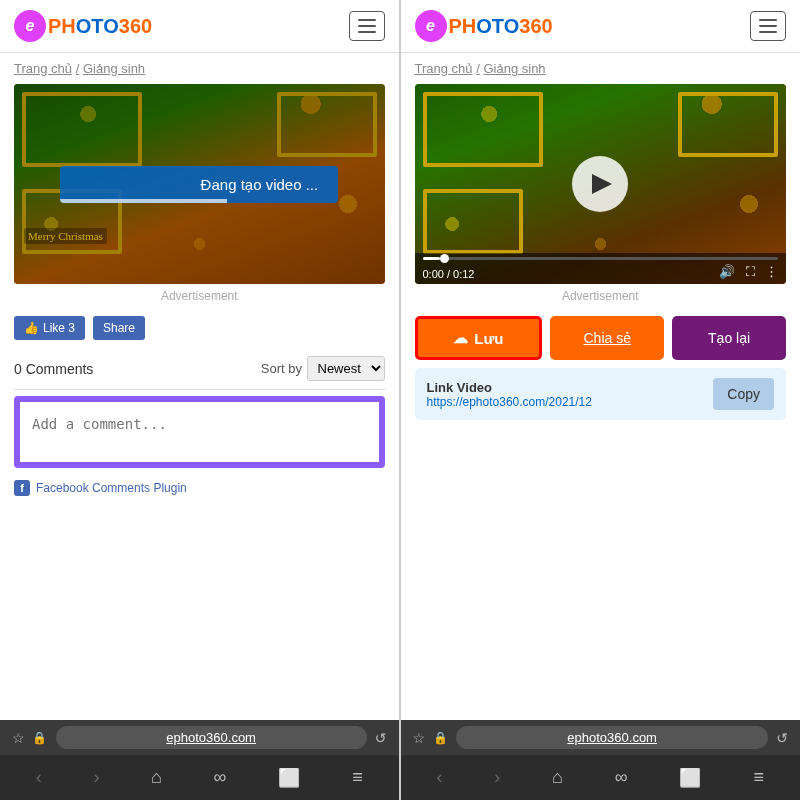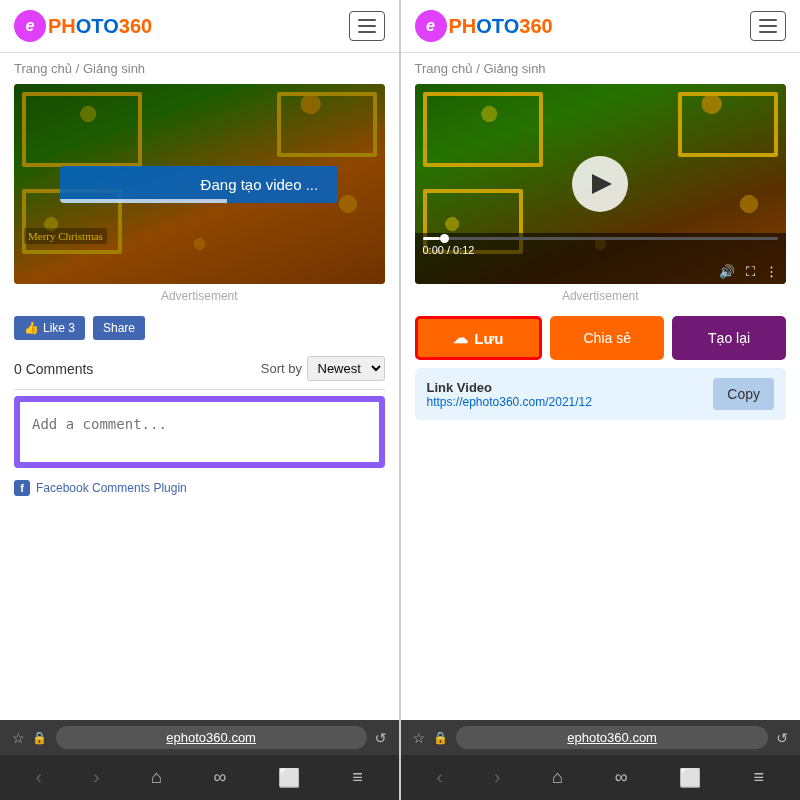--- a/index.html
+++ b/index.html
@@ -93,21 +93,21 @@
       border-radius: 1px;
     }
 
     
     .breadcrumb {
       padding: 8px 14px;
       font-size: 13px;
       color: #ff6600;
     }
 
-    .breadcrumb span { color: #888; }
+    .breadcrumb span { color: #888; text-decoration: underline; }
 
     
     .media-area {
       position: relative;
       margin: 0 14px;
       border-radius: 4px;
       overflow: hidden;
       height: 200px;
       background: linear-gradient(135deg, #1a6600 0%, #2d8800 30%, #ff9900 60%, #cc6600 100%);
     }
@@ -224,23 +224,22 @@
       position: absolute;
       top: -3px;
       left: 5%;
       width: 9px; height: 9px;
       background: #fff;
       border-radius: 50%;
     }
 
     .video-bottom-controls {
       display: flex;
-      align-items: flex-start;
+      align-items: flex-end;
       gap: 8px;
-      flex-direction: column;
     }
 
     .video-time {
       color: #fff;
       font-size: 11px;
     }
 
     .video-icons {
       margin-left: auto;
       display: flex;
@@ -337,20 +336,21 @@
     .btn-chia-se {
       background: #ff6600;
       color: white;
       border: none;
       border-radius: 5px;
       padding: 10px 14px;
       font-size: 14px;
       cursor: pointer;
       flex: 1;
       justify-content: center;
+      text-decoration: underline;
     }
 
     .btn-tao-lai {
       background: #701a75;
       color: white;
       border: none;
       border-radius: 5px;
       padding: 10px 14px;
       font-size: 14px;
       cursor: pointer;

